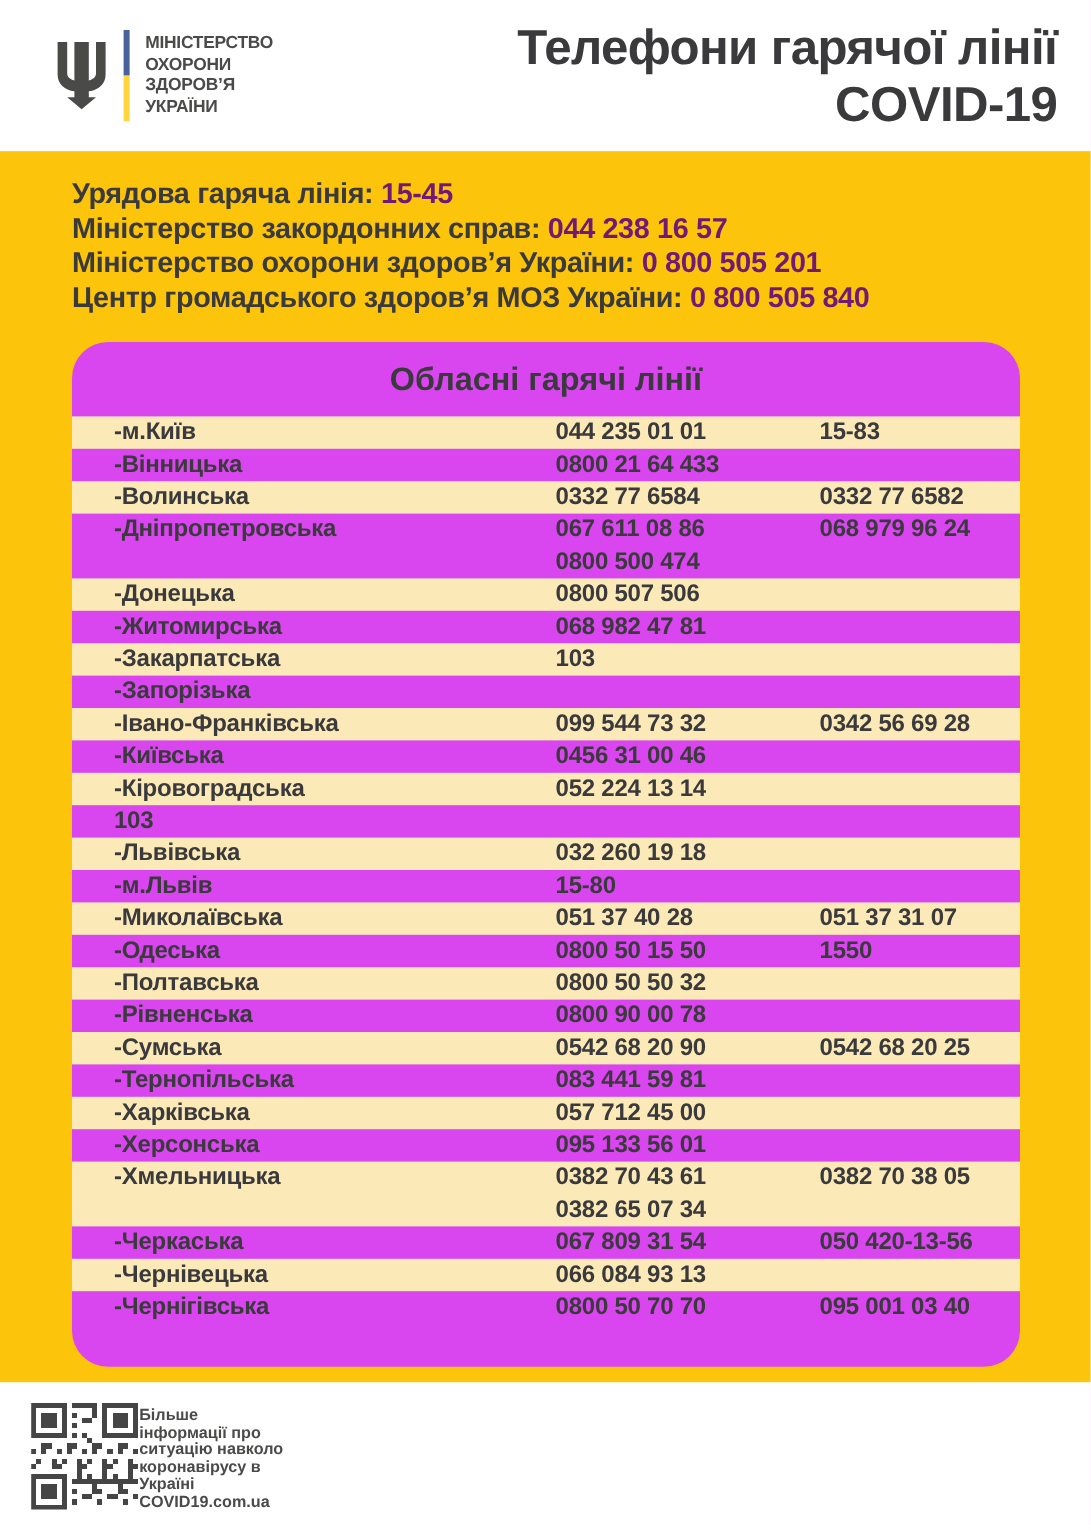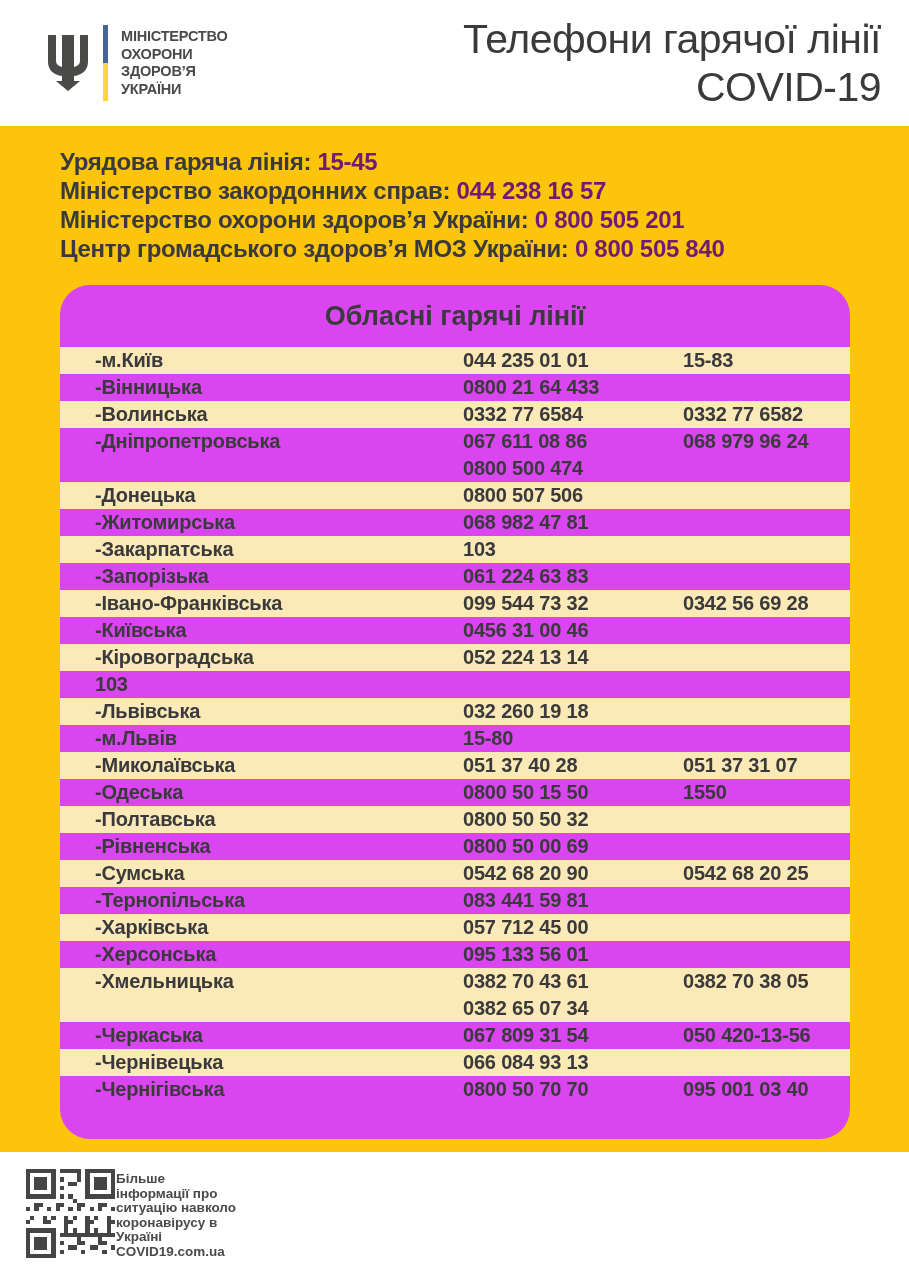--- a/index.html
+++ b/index.html
@@ -10,21 +10,21 @@
   
   .header { height:126px; background:#ffffff; display:flex; align-items:center;
             justify-content:space-between; padding:0 28px 0 46px; flex:0 0 auto; }
   .logo { display:flex; align-items:center; gap:13px; }
   .trident-wrap { width:44px; height:60px; }
   .logo-sep { width:5px; height:76px; display:flex; flex-direction:column; }
   .logo-sep .sep-blue { flex:1; background:#46639c; }
   .logo-sep .sep-yellow { flex:1; background:#ffd43d; }
   .ministry-name { font-size:14.5px; font-weight:bold; color:#4a4a49;
                    line-height:17.5px; letter-spacing:-0.2px; }
-  .page-title { text-align:right; font-weight:normal; color:#3a3a3c;
+  .page-title { text-align:right; font-weight:bold; color:#3a3a3c;
                 font-size:41px; line-height:48px; letter-spacing:-0.5px;margin-left:20px; }
 
   
   .yellow-section { height:1026px; background:#fcc40a; flex:0 0 auto; padding-top:21px; }
   .hotlines { padding:0 0 0 60px; }
   .hotline-line { font-size:24px; font-weight:bold; color:#3a3a3c; line-height:29px;
                   letter-spacing:-0.3px; }
   .hotline-number { color:#701a75; }
 
   .card { background:#d946ef; border-radius:30px; margin:22px 59px 0 60px;
@@ -131,23 +131,20 @@
           </div>
           <div class="row hl">
             <div class="cell">-Закарпатська</div>
             <div class="cell">
               <div>103</div>
             </div>
             <div class="cell"></div>
           </div>
           <div class="row">
             <div class="cell">-Запорізька</div>
-            <div class="cell">
-              <div>061 224 63 83</div>
-            </div>
             <div class="cell"></div>
           </div>
           <div class="row hl">
             <div class="cell">-Івано-Франківська</div>
             <div class="cell">
               <div>099 544 73 32</div>
             </div>
             <div class="cell">0342 56 69 28</div>
           </div>
           <div class="row">
@@ -201,21 +198,21 @@
           <div class="row hl">
             <div class="cell">-Полтавська</div>
             <div class="cell">
               <div>0800 50 50 32</div>
             </div>
             <div class="cell"></div>
           </div>
           <div class="row">
             <div class="cell">-Рівненська</div>
             <div class="cell">
-              <div>0800 50 00 69</div>
+              <div>0800 90 00 78</div>
             </div>
             <div class="cell"></div>
           </div>
           <div class="row hl">
             <div class="cell">-Сумська</div>
             <div class="cell">
               <div>0542 68 20 90</div>
             </div>
             <div class="cell">0542 68 20 25</div>
           </div>

